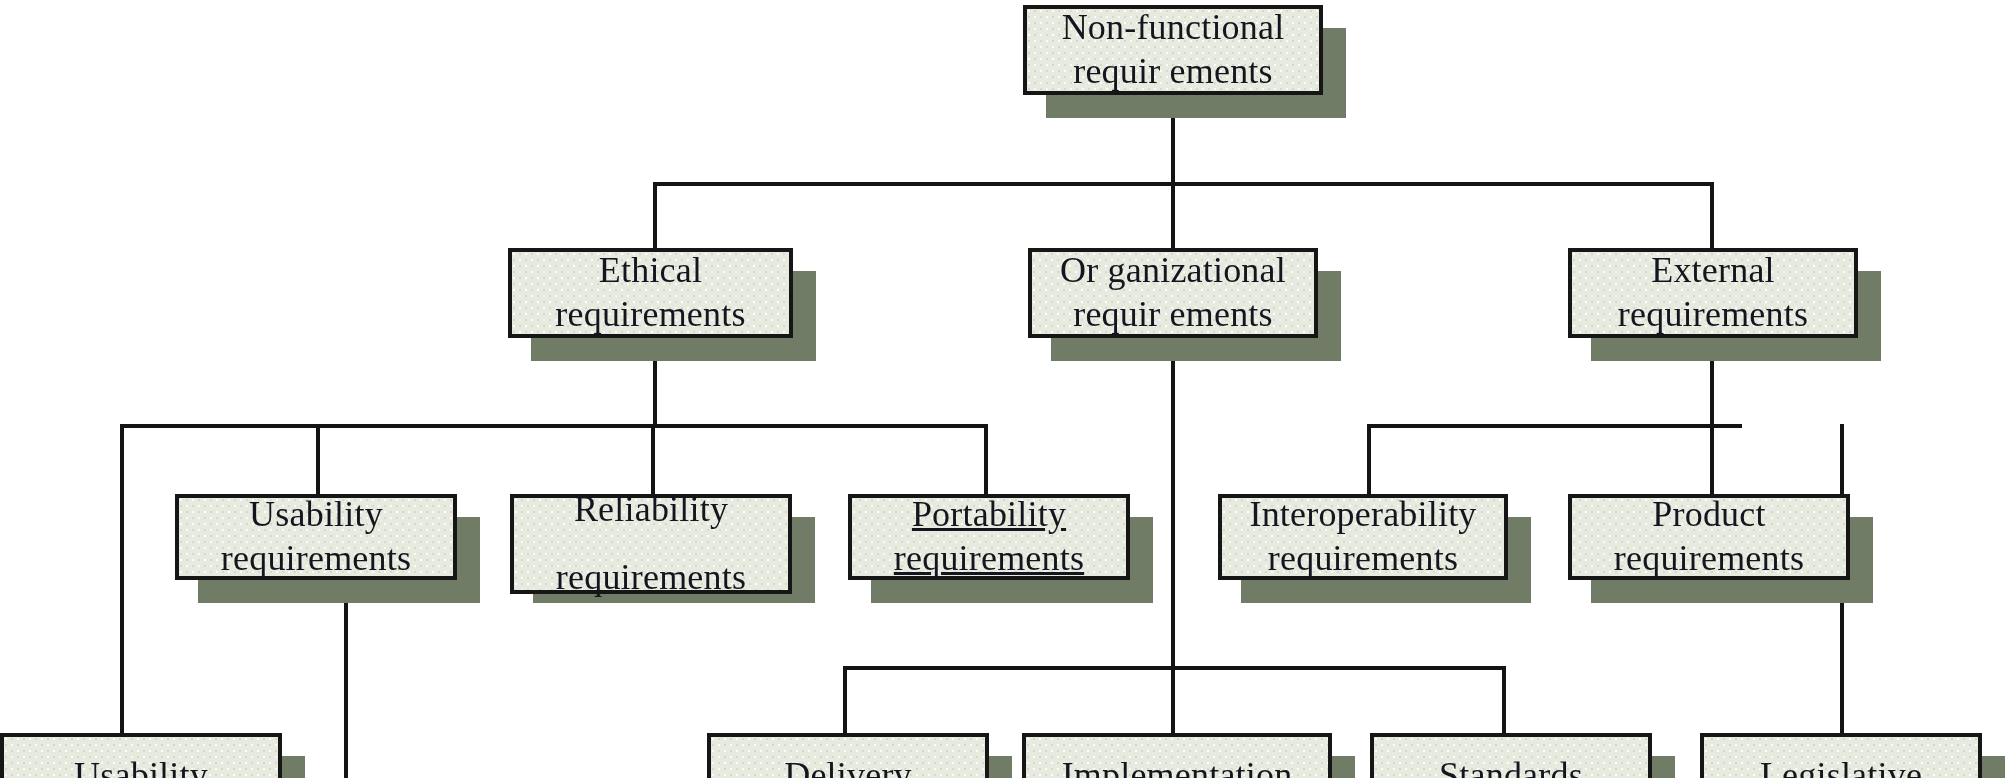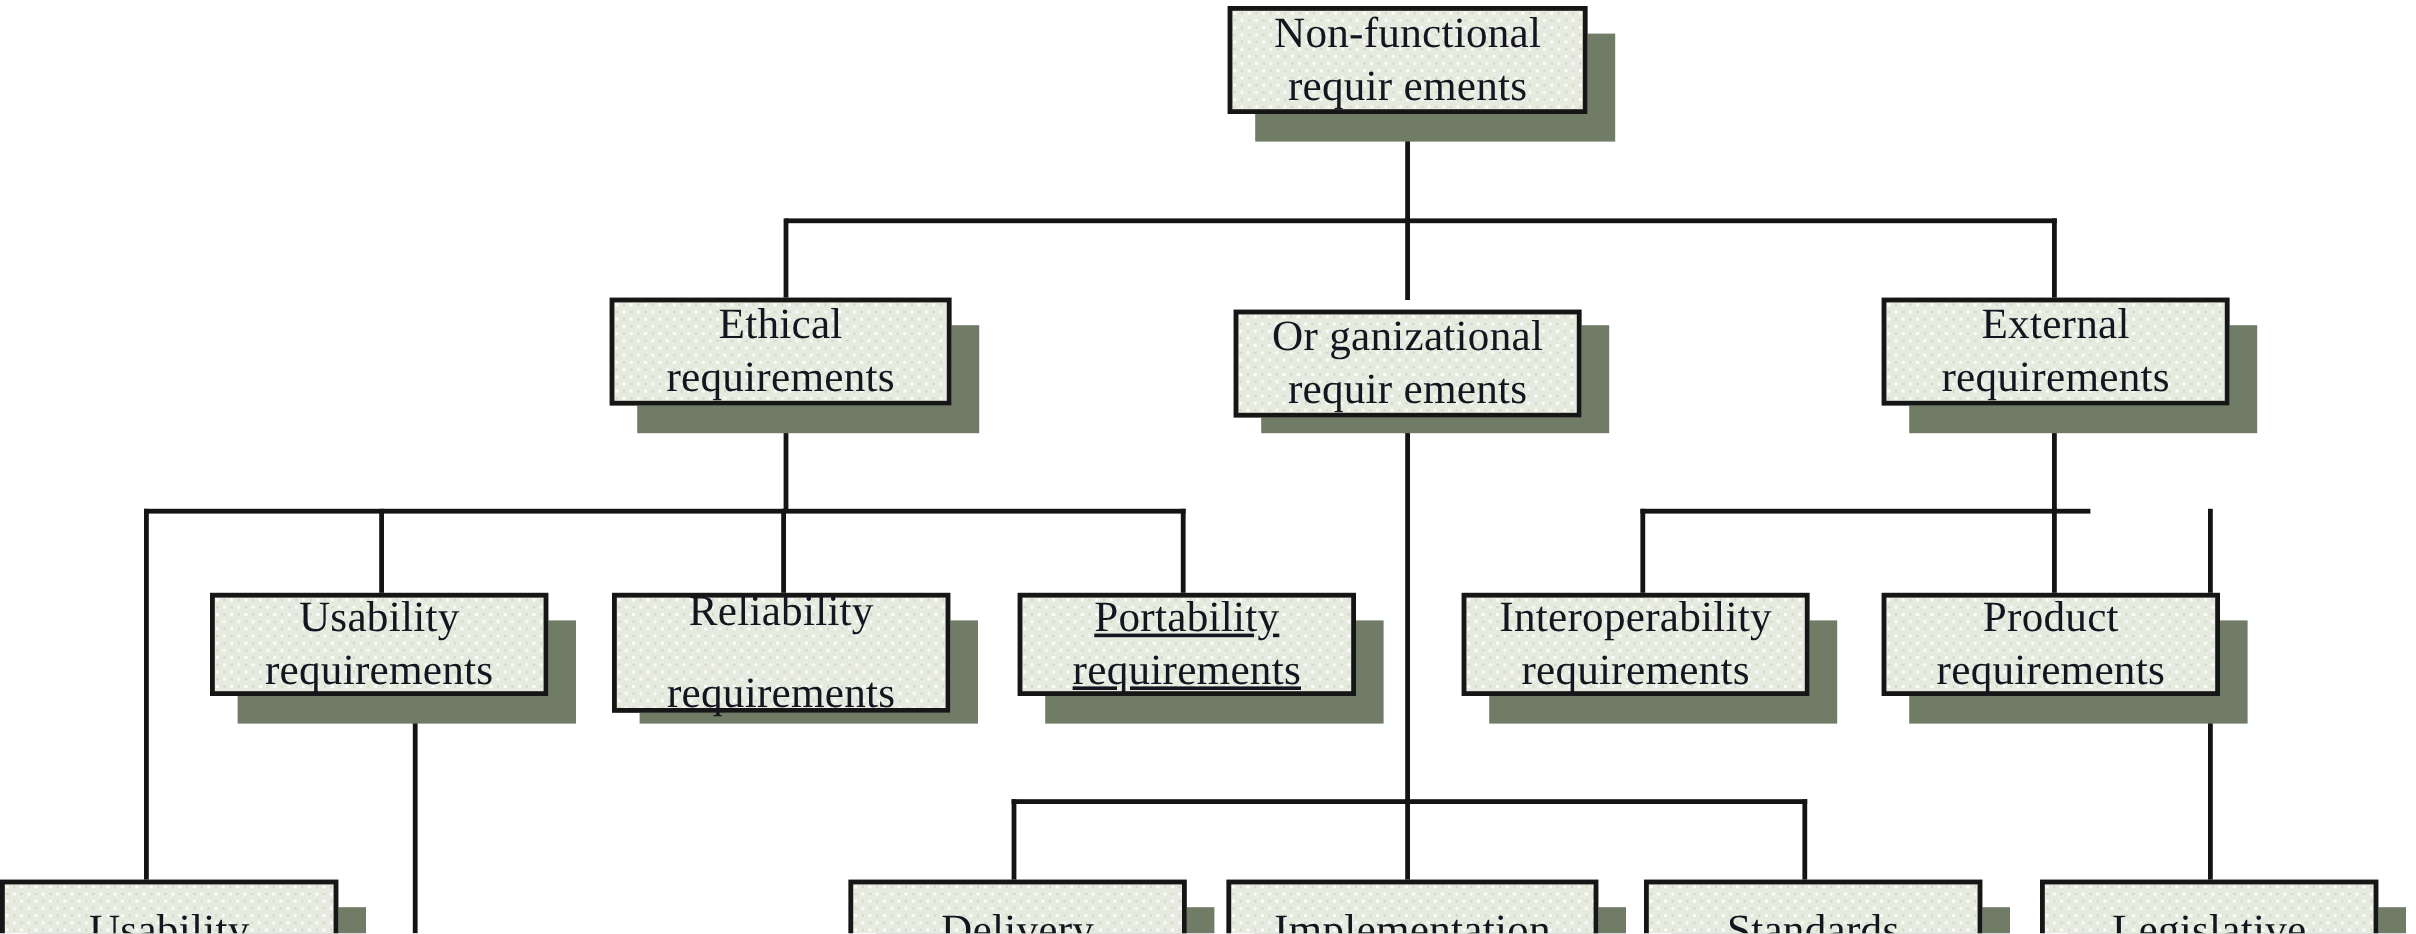--- a/index.html
+++ b/index.html
@@ -122,21 +122,21 @@
   <div class="node" style="left:1023px; top:5px; width:300px; height:90px;">
     <span class="ln">Non-functional</span>
     <span class="ln">requir ements</span>
   </div>
 
   <div class="node" style="left:508px; top:248px; width:285px; height:90px;">
     <span class="ln">Ethical</span>
     <span class="ln">requirements</span>
   </div>
 
-  <div class="node" style="left:1028px; top:248px; width:290px; height:90px;margin-top:10px;">
+  <div class="node" style="left:1028px; top:248px; width:290px; height:90px;">
     <span class="ln">Or ganizational</span>
     <span class="ln">requir ements</span>
   </div>
 
   <div class="node" style="left:1568px; top:248px; width:290px; height:90px;">
     <span class="ln">External</span>
     <span class="ln">requirements</span>
   </div>
 
   <div class="node" style="left:175px; top:494px; width:282px; height:86px;">

